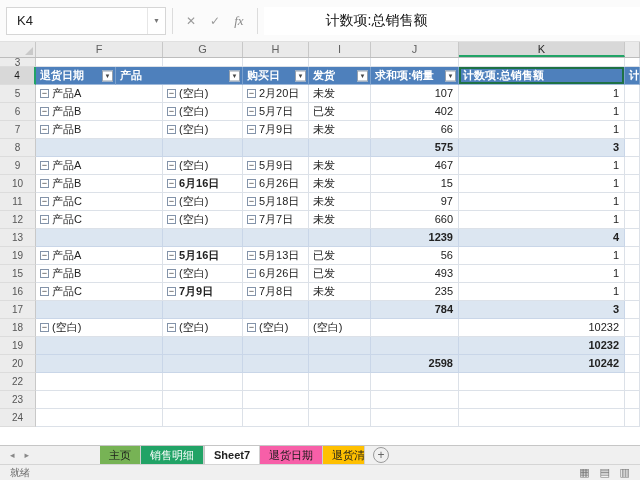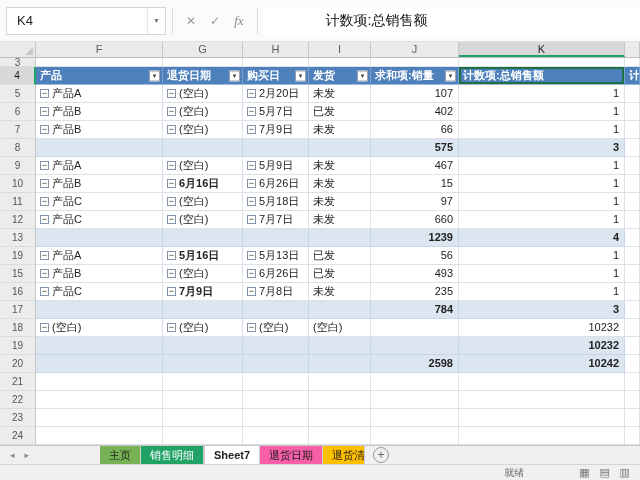--- a/index.html
+++ b/index.html
@@ -64,21 +64,21 @@
   .tabs { display:flex; align-items:stretch; }
   .tab { padding:0 9px; display:flex; align-items:center; border-right:1px solid #D0D0D0;
     color:#222; white-space:nowrap; overflow:hidden; }
   .tab.active { background:#fff; font-weight:bold; border-left:1px solid #C6C6C6; }
   .tab.clipped { max-width:42px; padding-right:0; }
   .addTab { width:16px; height:16px; border-radius:50%; border:1px solid #9a9a9a; color:#666;
     align-self:center; margin-left:8px; line-height:14px; text-align:center; font-size:12px; }
 
   
   .status-bar { flex:1; background:#F0F0F0; border-top:1px solid #D5D5D5;
-    display:flex; justify-content:flex-end; align-items:center;
+    display:flex; justify-content:space-between; align-items:center;
     font-size:10px; color:#666; padding:0 10px;gap:48px; }
   .view-icons span { margin-left:7px; font-size:11px; color:#777; }
 </style>
 </head>
 <body>
 
 <div class="app">
 
   <div class="formula-row">
     <div class="name-box">
@@ -110,22 +110,22 @@
         <div class="cell" style="width: 127px;"></div>
         <div class="cell" style="width: 80px;"></div>
         <div class="cell" style="width: 66px;"></div>
         <div class="cell" style="width: 62px;"></div>
         <div class="cell" style="width: 88px;"></div>
         <div class="cell" style="width: 166px;"></div>
         <div class="cell" style="width: 15px;"></div>
       </div>
       <div class="row hrow">
         <div class="rn selRow">4</div>
+        <div class="cell" style="width: 80px;"><span>退货日期</span><span class="filterBtn">▼</span></div>
         <div class="cell" style="width: 127px;"><span>产品</span><span class="filterBtn">▼</span></div>
-        <div class="cell" style="width: 80px;"><span>退货日期</span><span class="filterBtn">▼</span></div>
         <div class="cell" style="width: 66px;"><span>购买日</span><span class="filterBtn">▼</span></div>
         <div class="cell" style="width: 62px;"><span>发货</span><span class="filterBtn">▼</span></div>
         <div class="cell" style="width: 88px;"><span>求和项:销量</span><span class="filterBtn">▼</span></div>
         <div class="cell noflt selCell" style="width: 166px;"><span>计数项:总销售额</span></div>
         <div class="cell noflt" style="width: 15px;"><span>计数</span></div>
       </div>
       <div class="row">
         <div class="rn">5</div>
         <div class="cell" style="width: 127px;"><span class="exp">−</span><span>产品A</span></div>
         <div class="cell" style="width: 80px;"><span class="exp">−</span><span>(空白)</span></div>
@@ -276,30 +276,20 @@
         <div class="cell" style="width: 15px;"></div>
       </div>
       <div class="row">
         <div class="rn">20</div>
         <div class="cell st" style="width: 127px;"></div>
         <div class="cell st" style="width: 80px;"></div>
         <div class="cell st" style="width: 66px;"></div>
         <div class="cell st" style="width: 62px;"></div>
         <div class="cell num st b" style="width: 88px;">2598</div>
         <div class="cell num st b" style="width: 166px;">10242</div>
-        <div class="cell" style="width: 15px;"></div>
-      </div>
-      <div class="row">
-        <div class="rn">21</div>
-        <div class="cell" style="width: 127px;"></div>
-        <div class="cell" style="width: 80px;"></div>
-        <div class="cell" style="width: 66px;"></div>
-        <div class="cell" style="width: 62px;"></div>
-        <div class="cell" style="width: 88px;"></div>
-        <div class="cell" style="width: 166px;"></div>
         <div class="cell" style="width: 15px;"></div>
       </div>
       <div class="row">
         <div class="rn">22</div>
         <div class="cell" style="width: 127px;"></div>
         <div class="cell" style="width: 80px;"></div>
         <div class="cell" style="width: 66px;"></div>
         <div class="cell" style="width: 62px;"></div>
         <div class="cell" style="width: 88px;"></div>
         <div class="cell" style="width: 166px;"></div>

